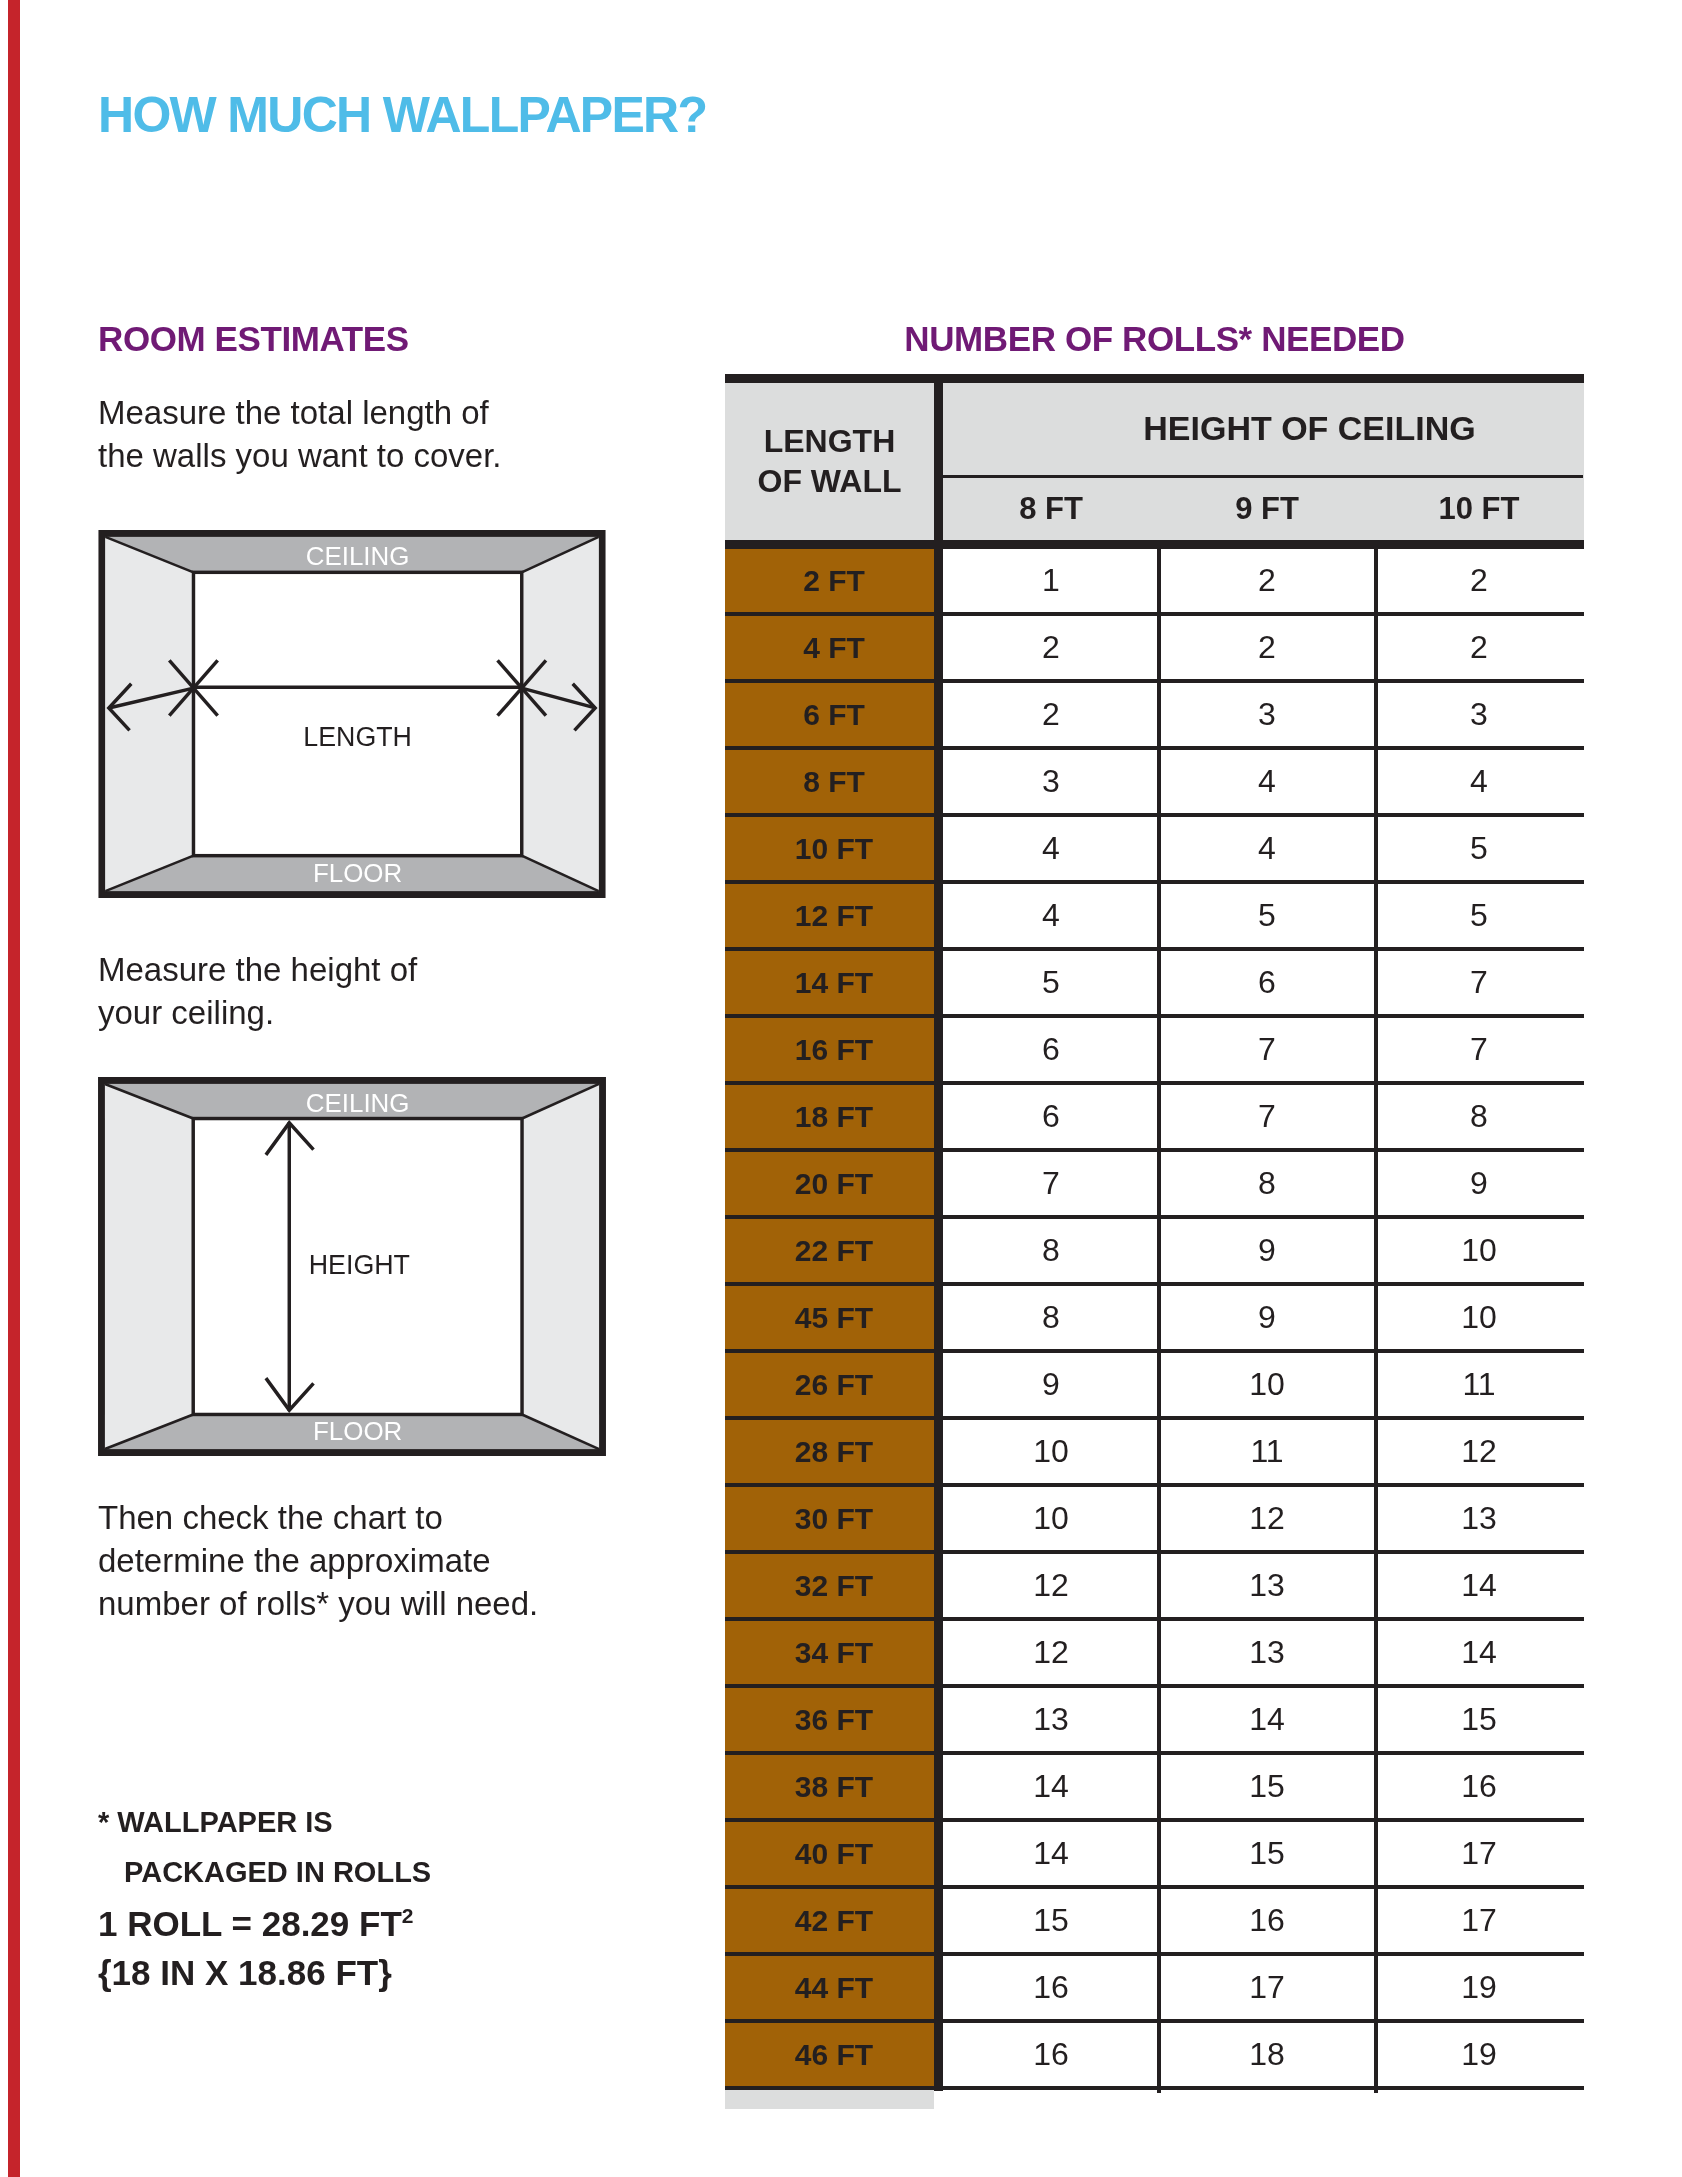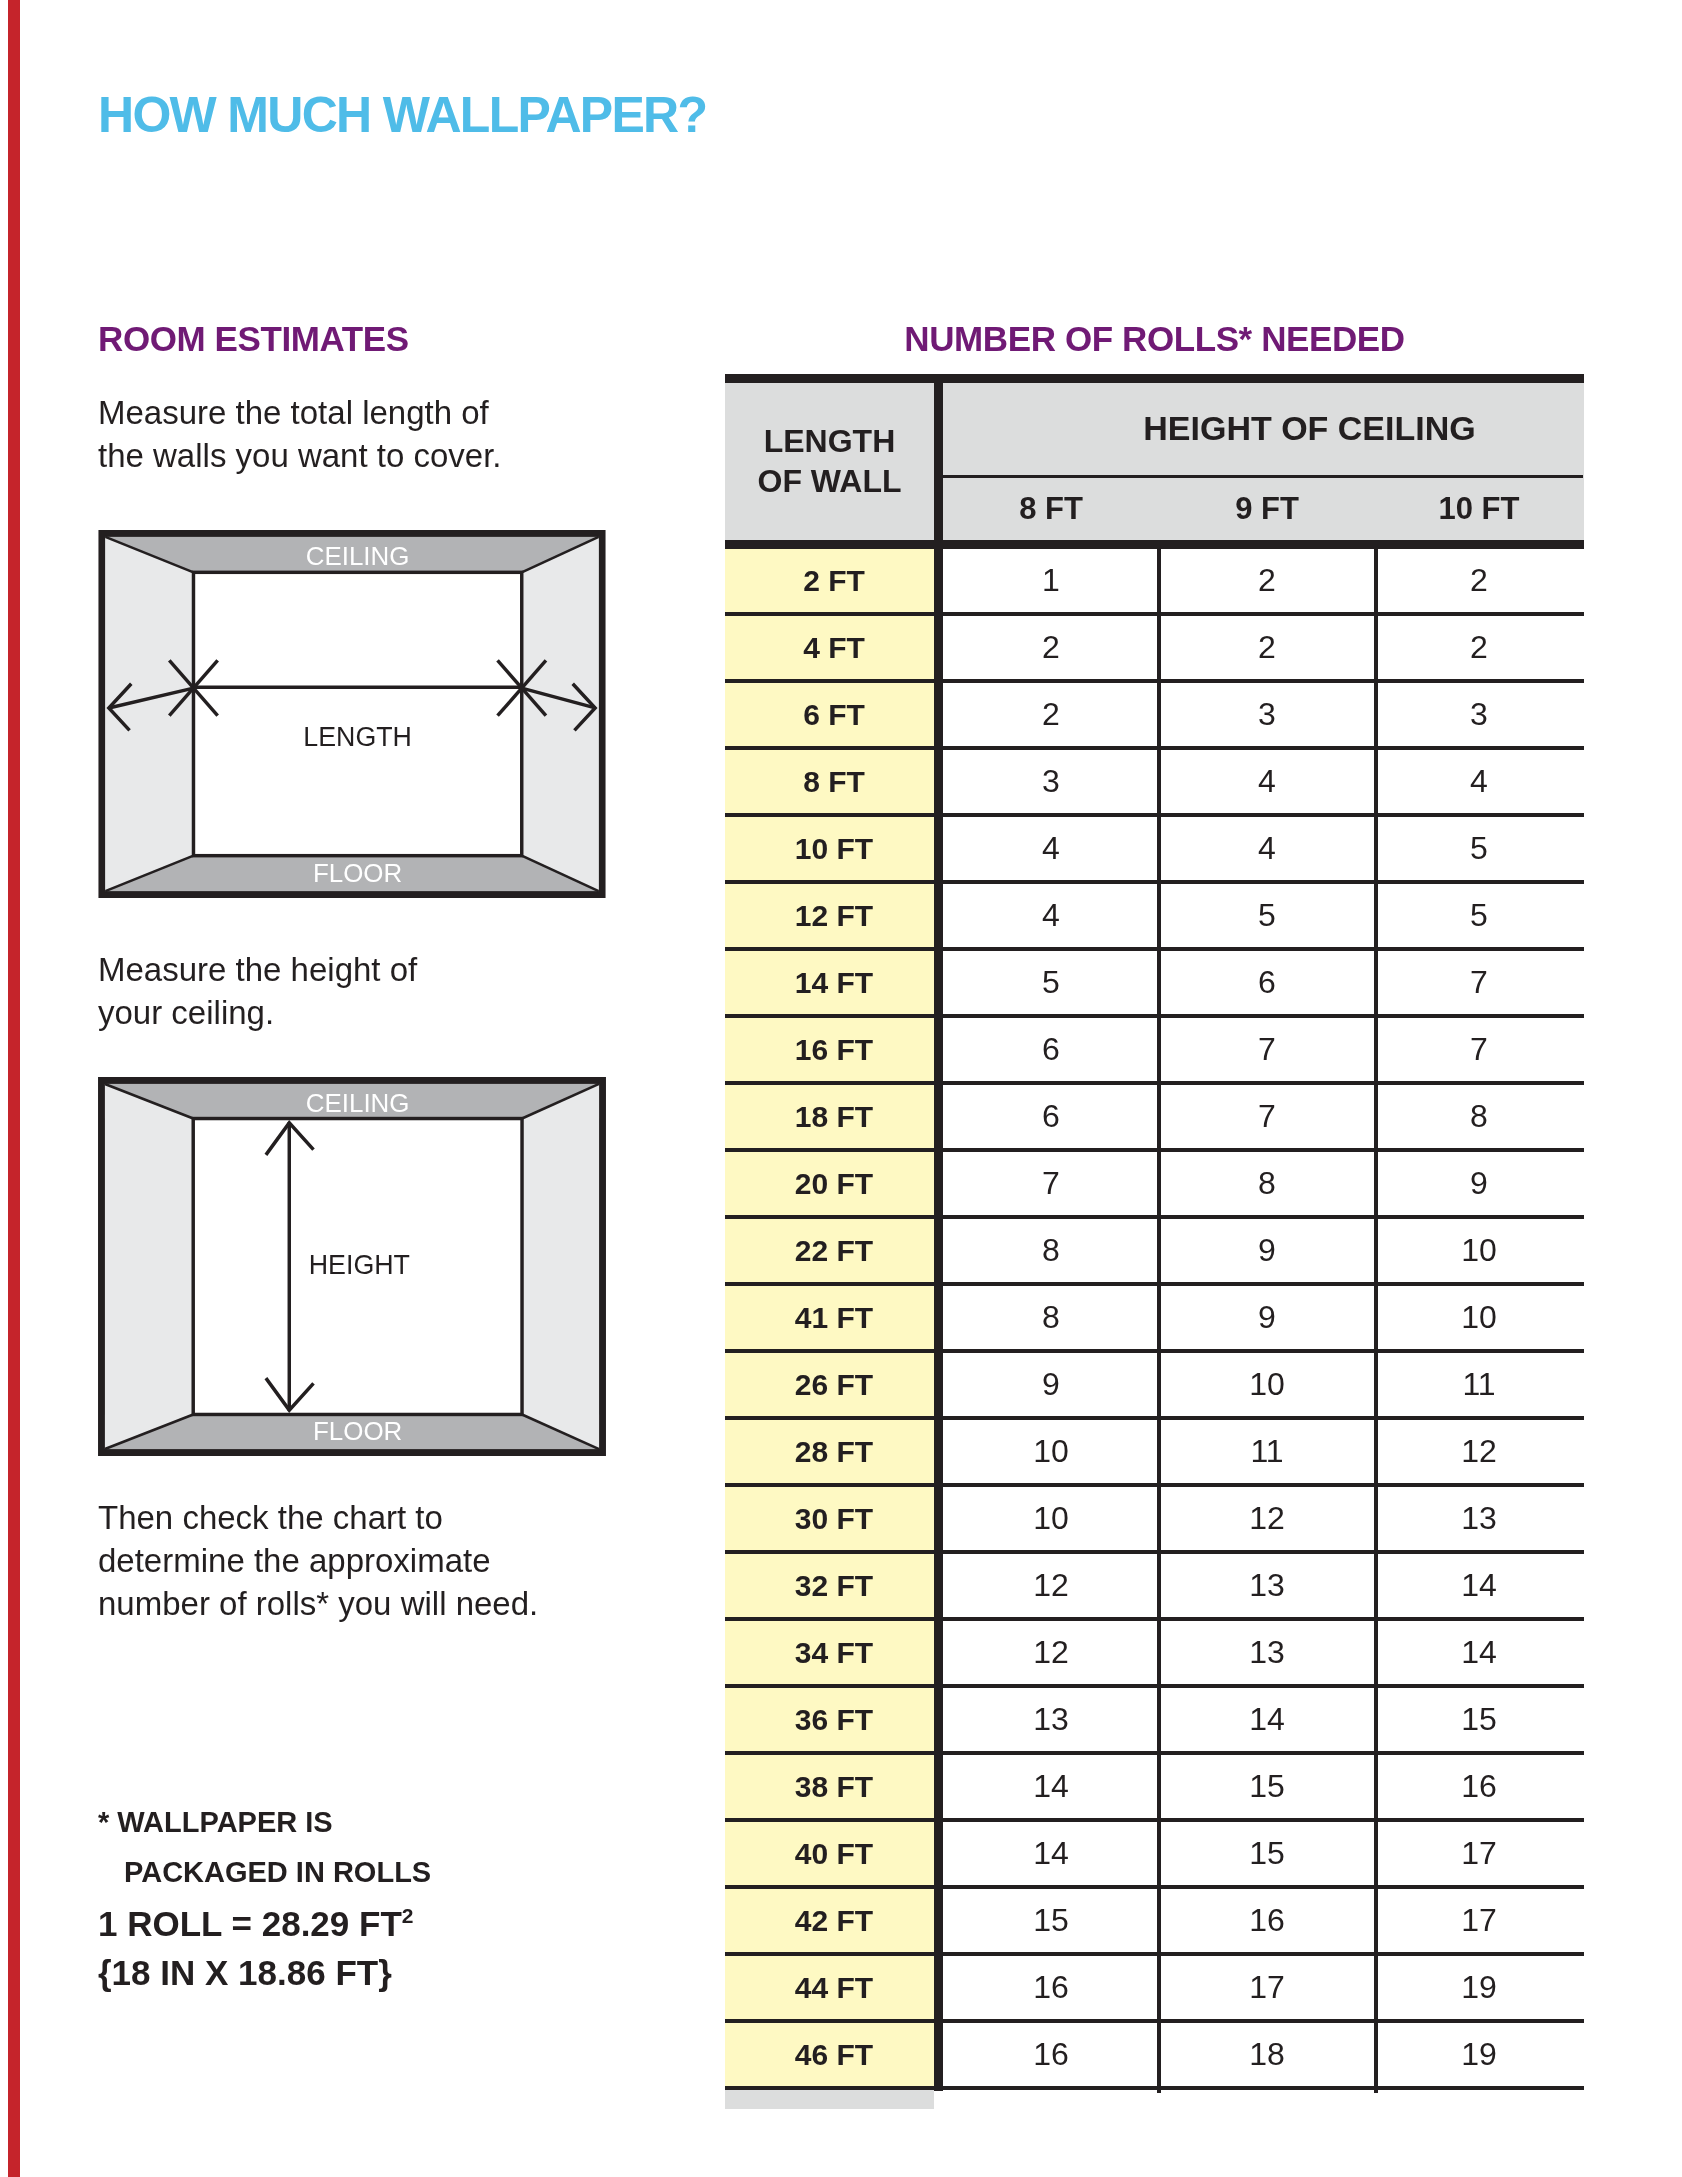--- a/index.html
+++ b/index.html
@@ -55,21 +55,21 @@
     position:absolute;top:95px;height:62px;display:flex;align-items:center;justify-content:center;
     font-size:31px;font-weight:bold;
   }
   .subcol.c1{left:218px;width:216px;}
   .subcol.c2{left:434px;width:216px;}
   .subcol.c3{left:650px;width:208px;}
   .tbl .thickline{position:absolute;left:0;top:166px;width:859px;height:8.6px;background:#231f20;}
   .tbl .body{position:absolute;left:0;top:175px;width:859px;}
   .trow{display:flex;height:67px;box-sizing:border-box;border-bottom:4.3px solid #231f20;}
   .trow .lbl{
-    width:218px;background:#fef9c3;display:flex;align-items:center;justify-content:center;
+    width:218px;background:#a16207;display:flex;align-items:center;justify-content:center;
     font-size:30px;font-weight:bold;box-sizing:border-box;
   }
   .trow .val{
     width:216px;display:flex;align-items:center;justify-content:center;
     font-size:32px;font-weight:400;background:#ffffff;box-sizing:border-box;
   }
   .trow .val:last-child{width:208px;}
   .vline-thick{position:absolute;left:209px;top:8.6px;width:8.6px;height:1708px;background:#231f20;}
   .vline-thin{position:absolute;top:175px;width:3.5px;height:1544px;background:#231f20;}
   .vline-thin.v1{left:432px;}
@@ -236,21 +236,21 @@
         <div class="val">8</div>
         <div class="val">9</div>
       </div>
       <div class="trow">
         <div class="lbl">22 FT</div>
         <div class="val">8</div>
         <div class="val">9</div>
         <div class="val">10</div>
       </div>
       <div class="trow">
-        <div class="lbl">41 FT</div>
+        <div class="lbl">45 FT</div>
         <div class="val">8</div>
         <div class="val">9</div>
         <div class="val">10</div>
       </div>
       <div class="trow">
         <div class="lbl">26 FT</div>
         <div class="val">9</div>
         <div class="val">10</div>
         <div class="val">11</div>
       </div>

